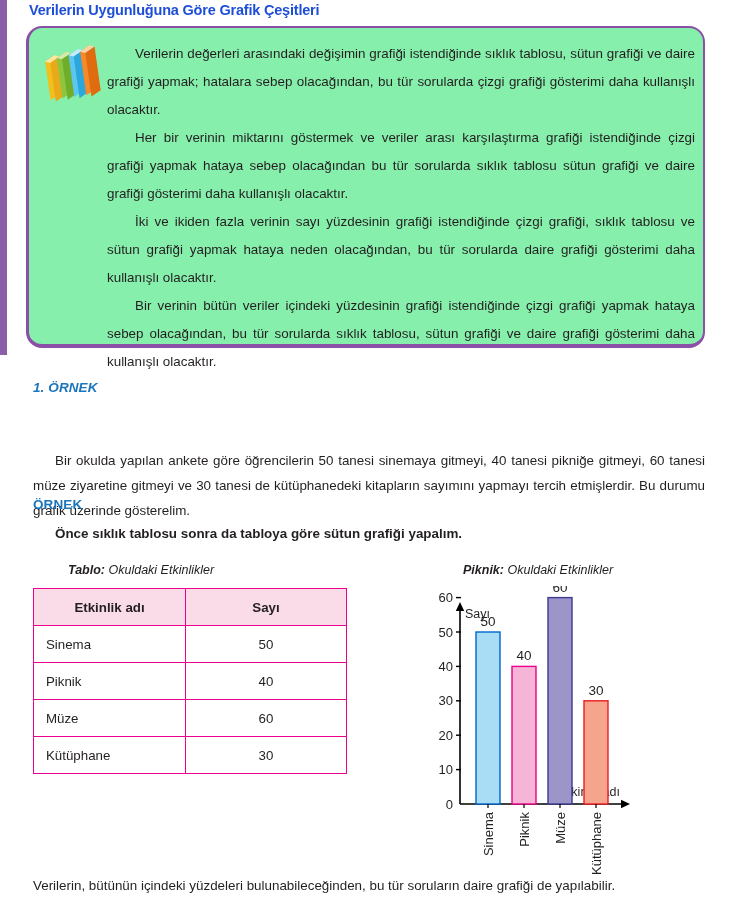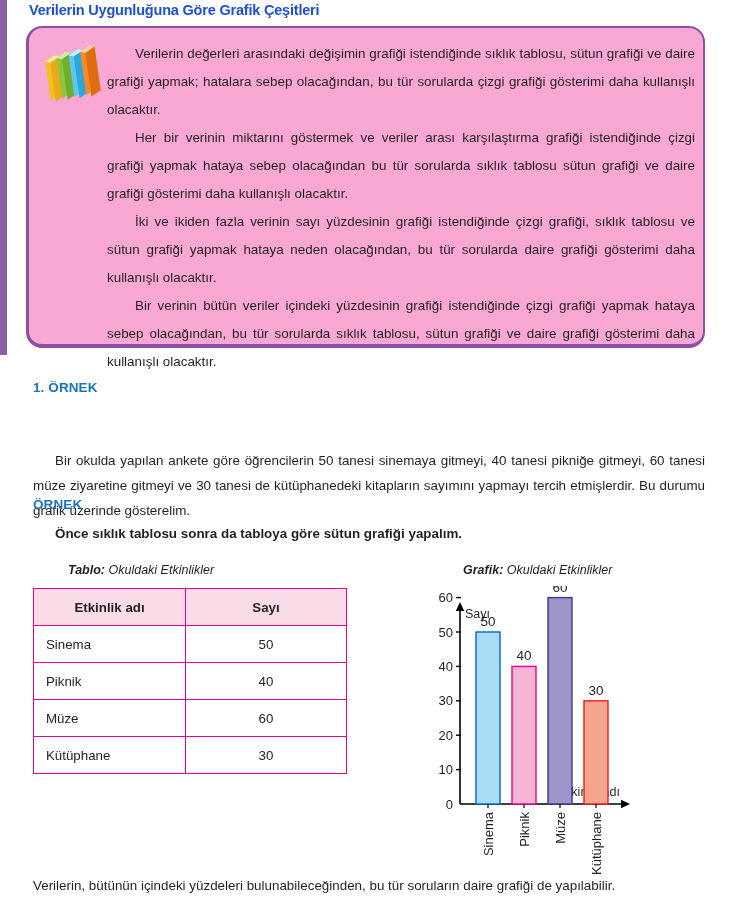--- a/index.html
+++ b/index.html
@@ -42,21 +42,21 @@
     position: absolute;
     left: 26px;
     top: 26px;
     width: 679px;
     height: 322px;
     box-sizing: border-box;
     border: 2.5px solid #8b4fa6;
     border-bottom-width: 4px;
     border-left-width: 3px;
     border-radius: 16px;
-    background: #f9a8d4;
+    background: #86efac;
   }
 
   .book-icon {
     position: absolute;
     left: 14px;
     top: 14px;
     width: 58px;
     height: 62px;
   }
 
@@ -76,21 +76,21 @@
   }
 
   
   .ex-label {
     position: absolute;
     font-size: 13.5px;
     font-weight: bold;
     color: #1b75bb;
     letter-spacing: 0.1px;
   }
-  #ornek-label { left: 33px; top: 380px; }
+  #ornek-label { left: 33px; top: 380px; font-style: italic; }
   #cozum-label { left: 33px; top: 497px; }
 
   .body-para {
     position: absolute;
     font-size: 13.4px;
     line-height: 25px;
     text-align: justify;
     color: #231f20;
   }
   #ornek-text {
@@ -242,21 +242,21 @@
       <td class="value">60</td>
     </tr>
     <tr>
       <td class="name">Kütüphane</td>
       <td class="value">30</td>
     </tr>
   </tbody>
 </table>
 
 <div class="caption" id="grafik-caption">
-  <b>Grafik:</b>
+  <b>Piknik:</b>
   <span>Okuldaki Etkinlikler</span>
 </div>
 
 <div class="chart-wrap">
   <svg class="chart-svg" id="chart-svg" width="300" height="290" viewBox="0 0 300 290">
       <line x1="32" y1="218" x2="32" y2="22" stroke="#000000" stroke-width="1.6"></line>
       <polygon points="32,16 27.8,25 36.2,25" fill="#000000"></polygon>
       <line x1="32" y1="218" x2="196" y2="218" stroke="#000000" stroke-width="1.6"></line>
       <polygon points="202,218 193,213.8 193,222.2" fill="#000000"></polygon>
       <text x="37" y="32" font-size="12.5" font-family="&quot;Liberation Sans&quot;, sans-serif" fill="#231f20">Sayı</text>

